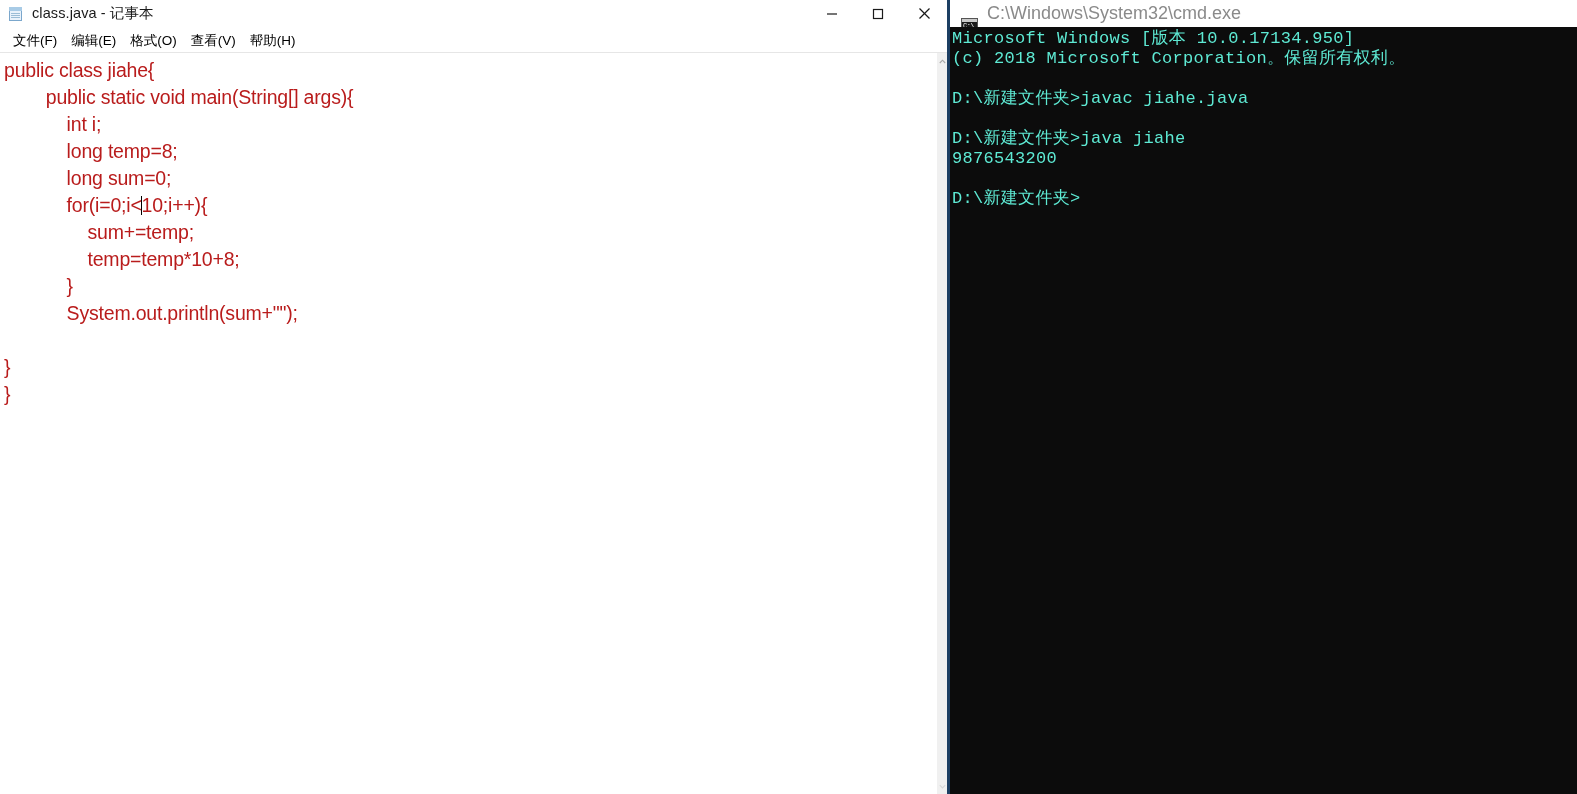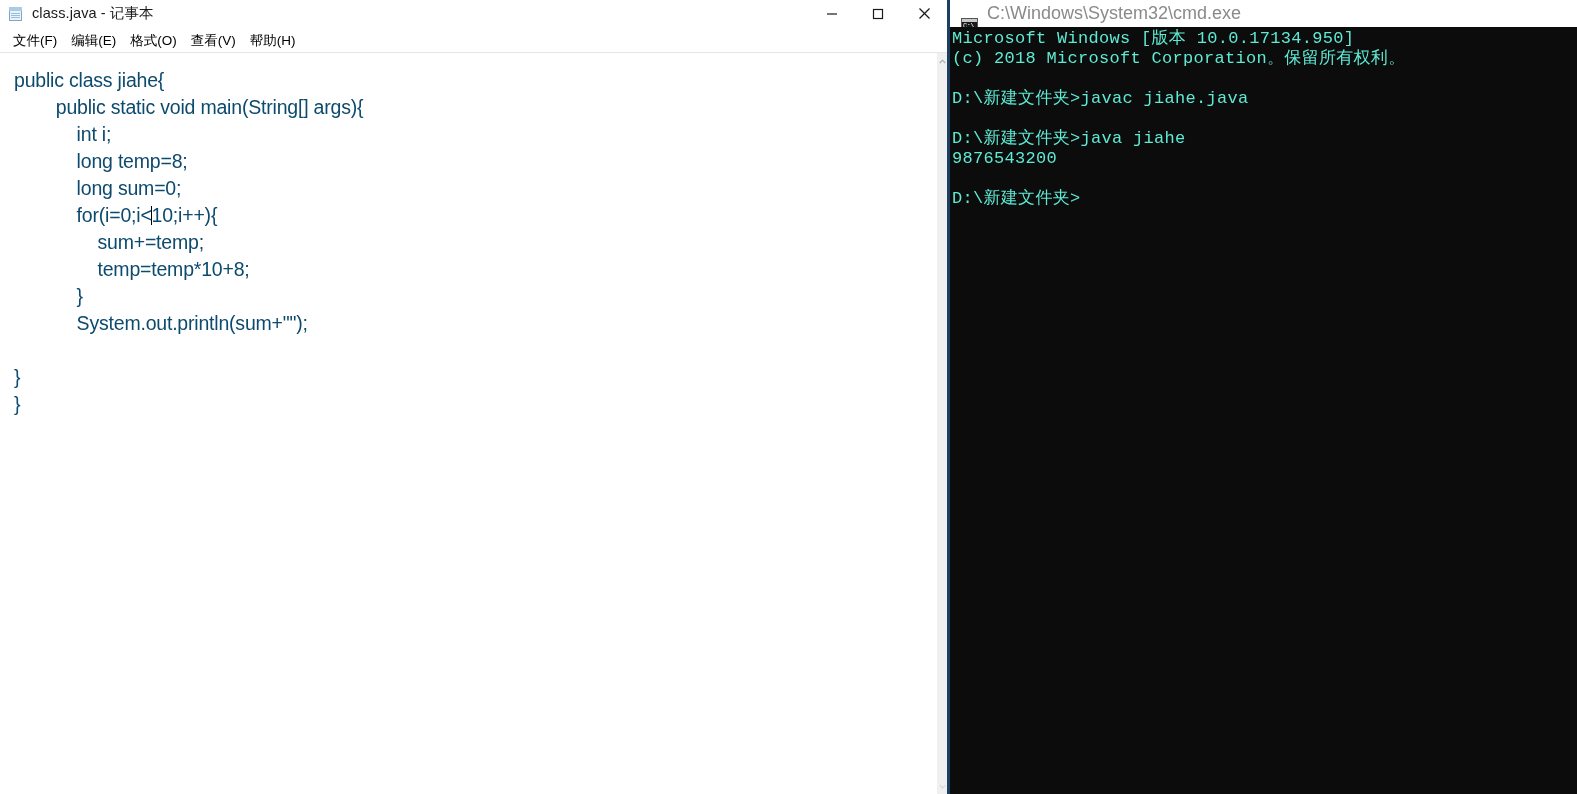--- a/index.html
+++ b/index.html
@@ -134,26 +134,26 @@
     left: 0;
     top: 53px;
     width: 937px;
     height: 741px;
     background: #ffffff;
     overflow: hidden;
     box-sizing: border-box;
   }
 
   #code-block {
-    margin: 14px;
+    margin: 4px;
     padding: 0;
     font-family: "Liberation Sans", sans-serif;
     font-size: 19.5px;
     line-height: 27px;
-    color: #0c4a6e;
+    color: #b91c1c;
     white-space: pre;
     letter-spacing: -0.2px;
   }
   #code-block .line {
     height: 27px;
     white-space: pre;
   }
   .caret {
     display: inline-block;
     width: 1px;

